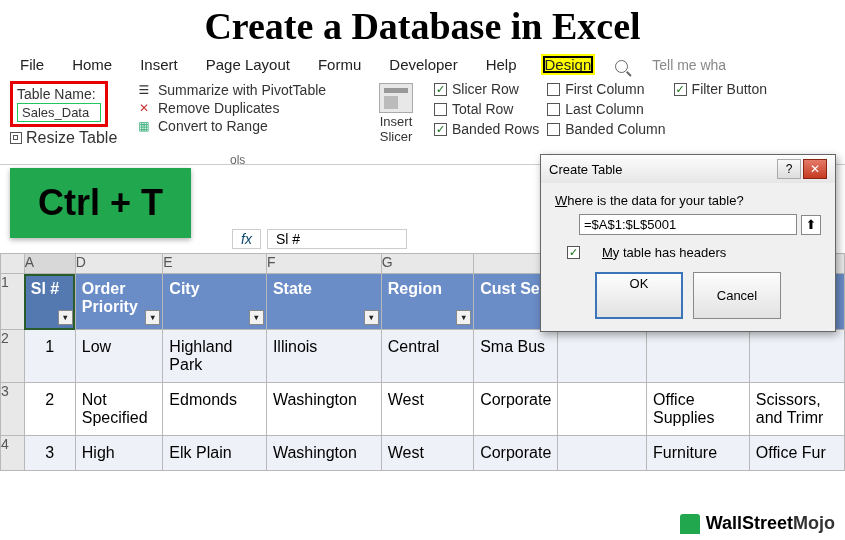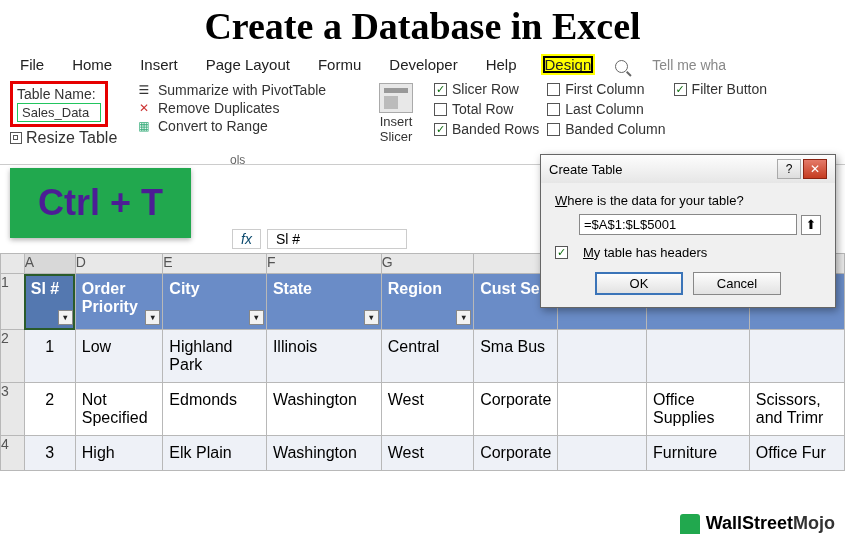--- a/index.html
+++ b/index.html
@@ -33,21 +33,21 @@
   .slicer-ic::before { content:""; position:absolute; top:4px; left:4px; right:4px; height:5px; background:#999; }
   .slicer-ic::after { content:""; position:absolute; top:12px; left:4px; width:14px; height:13px; background:#bbb; }
 
   .group-styleopts { flex:1; display:flex; gap: 8px; font-size:14px; padding-left: 8px; }
   .chk-col { display:flex; flex-direction:column; gap:4px; }
   .chk { display:flex; align-items:center; gap:5px; }
   .cb { width:13px; height:13px; border:1px solid #555; display:inline-flex; align-items:center; justify-content:center; font-size:11px; color:#0a6b0a; background:#fff; }
   .cb.on::after { content:"✓"; }
   .group-label { position:absolute; bottom:-3px; font-size:12px; color:#666; }
 
-  .shortcut { position:absolute; left:10px; top:168px; background:#21a84e; color:#4c1d95; font-size:36px; font-weight:600; padding:14px 28px; box-shadow:0 2px 5px rgba(0,0,0,.3); z-index:5; }
+  .shortcut { position:absolute; left:10px; top:168px; background:#21a84e; color:#000000; font-size:36px; font-weight:600; padding:14px 28px; box-shadow:0 2px 5px rgba(0,0,0,.3); z-index:5; }
 
   .formula-bar { display:flex; align-items:center; gap:6px; margin-top:62px; padding:2px; font-size:14px; }
   .fb-item { border:1px solid #ccc; padding:1px 8px; font-style:italic; color:#0c4a6e; }
   .fb-input { border:1px solid #ccc; padding:1px 8px; width:140px; }
 
   .sheet { margin-top: 2px; }
   .sheet table { border-collapse: collapse; font-size: 16px; }
   .sheet td, .sheet th { border:1px solid #b8b8b8; text-align:left; vertical-align:top; }
   .row-hdr { background:#e8e8e8; text-align:center; width:28px; font-size:14px; color:#555; }
   .col-hdr { background:#e8e8e8; text-align:center; font-size:14px; color:#555; height:20px; }
@@ -61,23 +61,23 @@
 
   .dialog { position:absolute; left:540px; top:154px; width:296px; background:#f0f0f0; border:1px solid #666; box-shadow:2px 3px 8px rgba(0,0,0,.35); z-index:6; font-size:13px; }
   .dlg-title { background:linear-gradient(#fdfdfd,#e6e6e6); padding:4px 8px; font-size:13px; display:flex; align-items:center; }
   .dlg-title .sp { flex:1; }
   .dlg-ctrl { width:24px; height:20px; border:1px solid #aaa; background:linear-gradient(#f8f8f8,#ddd); margin-left:2px; display:flex; align-items:center; justify-content:center; font-size:12px; }
   .dlg-close { background:linear-gradient(#e47a69,#c53b20); color:#fff; border:1px solid #8a2312; }
   .dlg-body { padding:10px 14px 12px; }
   .dlg-row { display:flex; align-items:center; gap:4px; margin-top:6px;margin-left:24px; }
   .dlg-input { flex:1; border:1px solid #888; padding:2px 4px; font-size:13px; background:#fff; }
   .dlg-btn-ic { width:20px; height:20px; border:1px solid #888; display:flex; align-items:center; justify-content:center; background:#fff; }
-  .dlg-chk { display:flex; align-items:center; gap:15px; margin:10px 0 12px 0; }
+  .dlg-chk { display:flex; align-items:center; gap:22px; margin:10px 0 12px 12px; }
   .dlg-btns { display:flex; gap:10px; justify-content:center; }
-  .btn { width:88px; padding:3px 0; border:1px solid #888; background:linear-gradient(#fdfdfd,#e2e2e2); font-size:13px; text-align:center; }
+  .btn { width:88px; padding:15px 0; border:1px solid #888; background:linear-gradient(#fdfdfd,#e2e2e2); font-size:13px; text-align:center; }
   .btn.primary { border:2px solid #3b74b8; padding:2px 0; }
 
   .logo { position:absolute; right:10px; bottom:6px; font-size:18px; font-weight:600; color:#333; display:flex; align-items:center; gap:6px; }
   .logo .mark { width:20px; height:20px; background:#21a84e; border-radius:3px 3px 0 0; position:relative; }
   .logo b { color:#000; }
 
   .u { text-decoration: underline; }
 </style>
 </head>
 <body>

